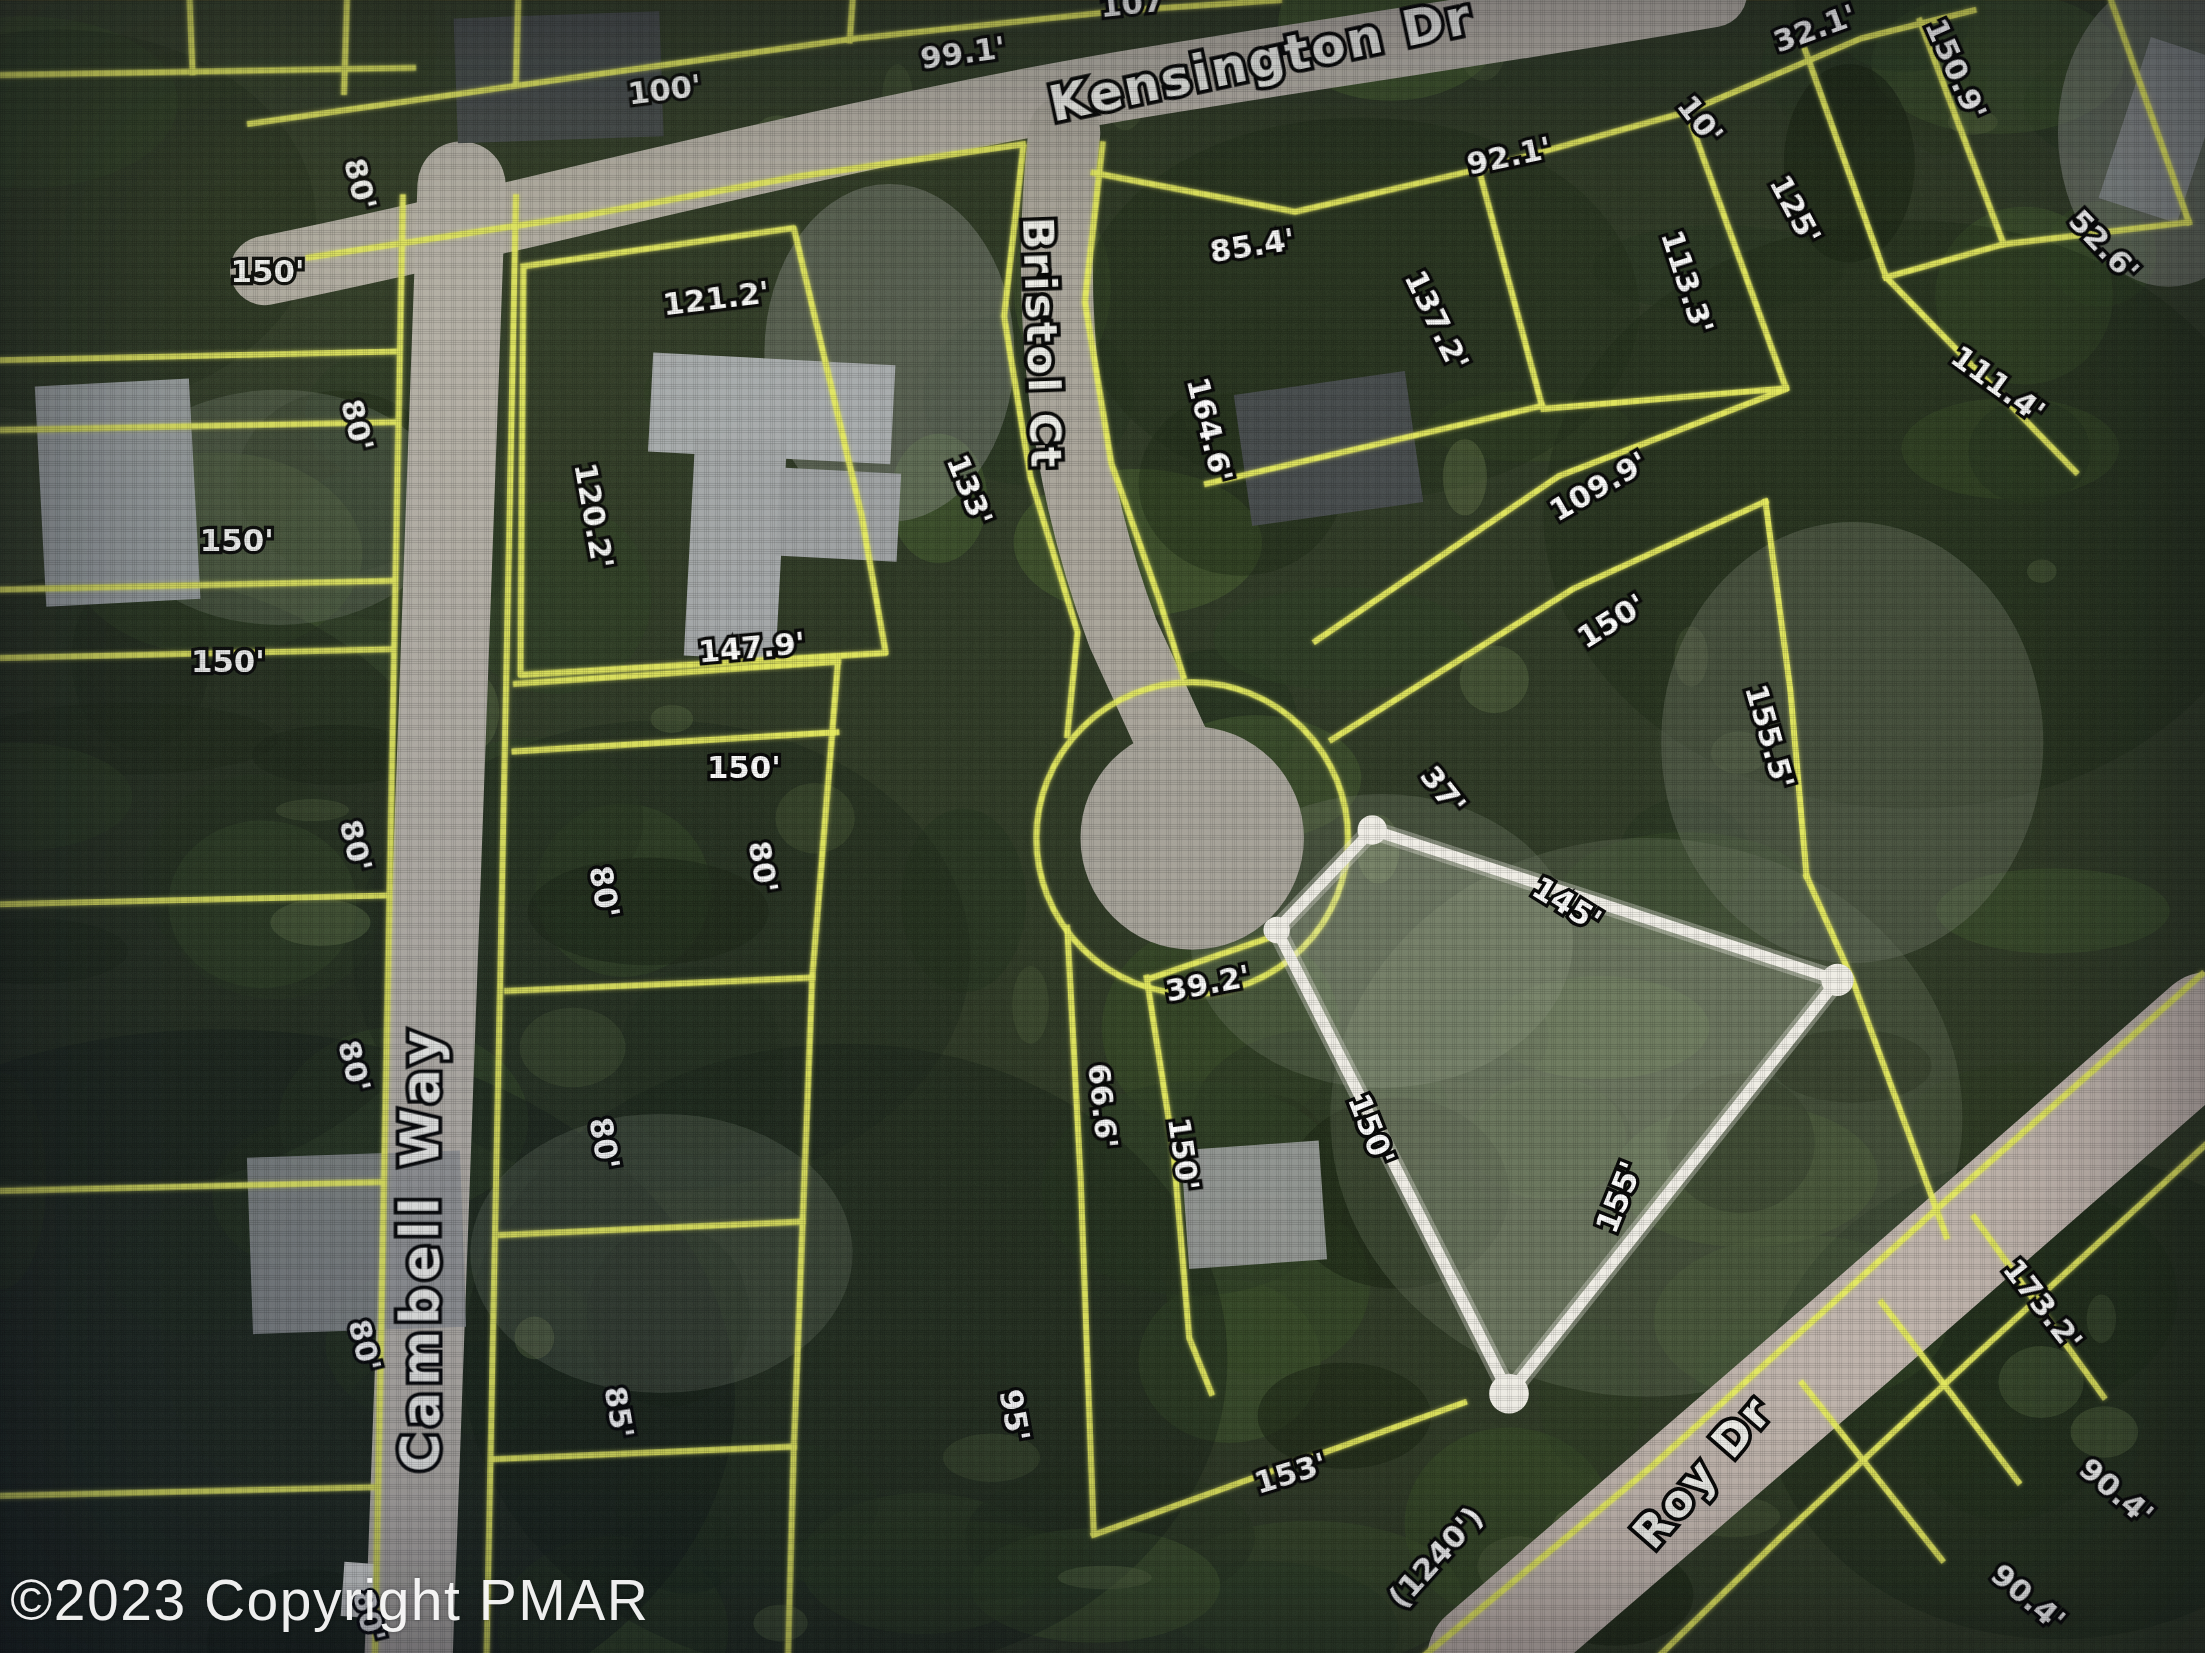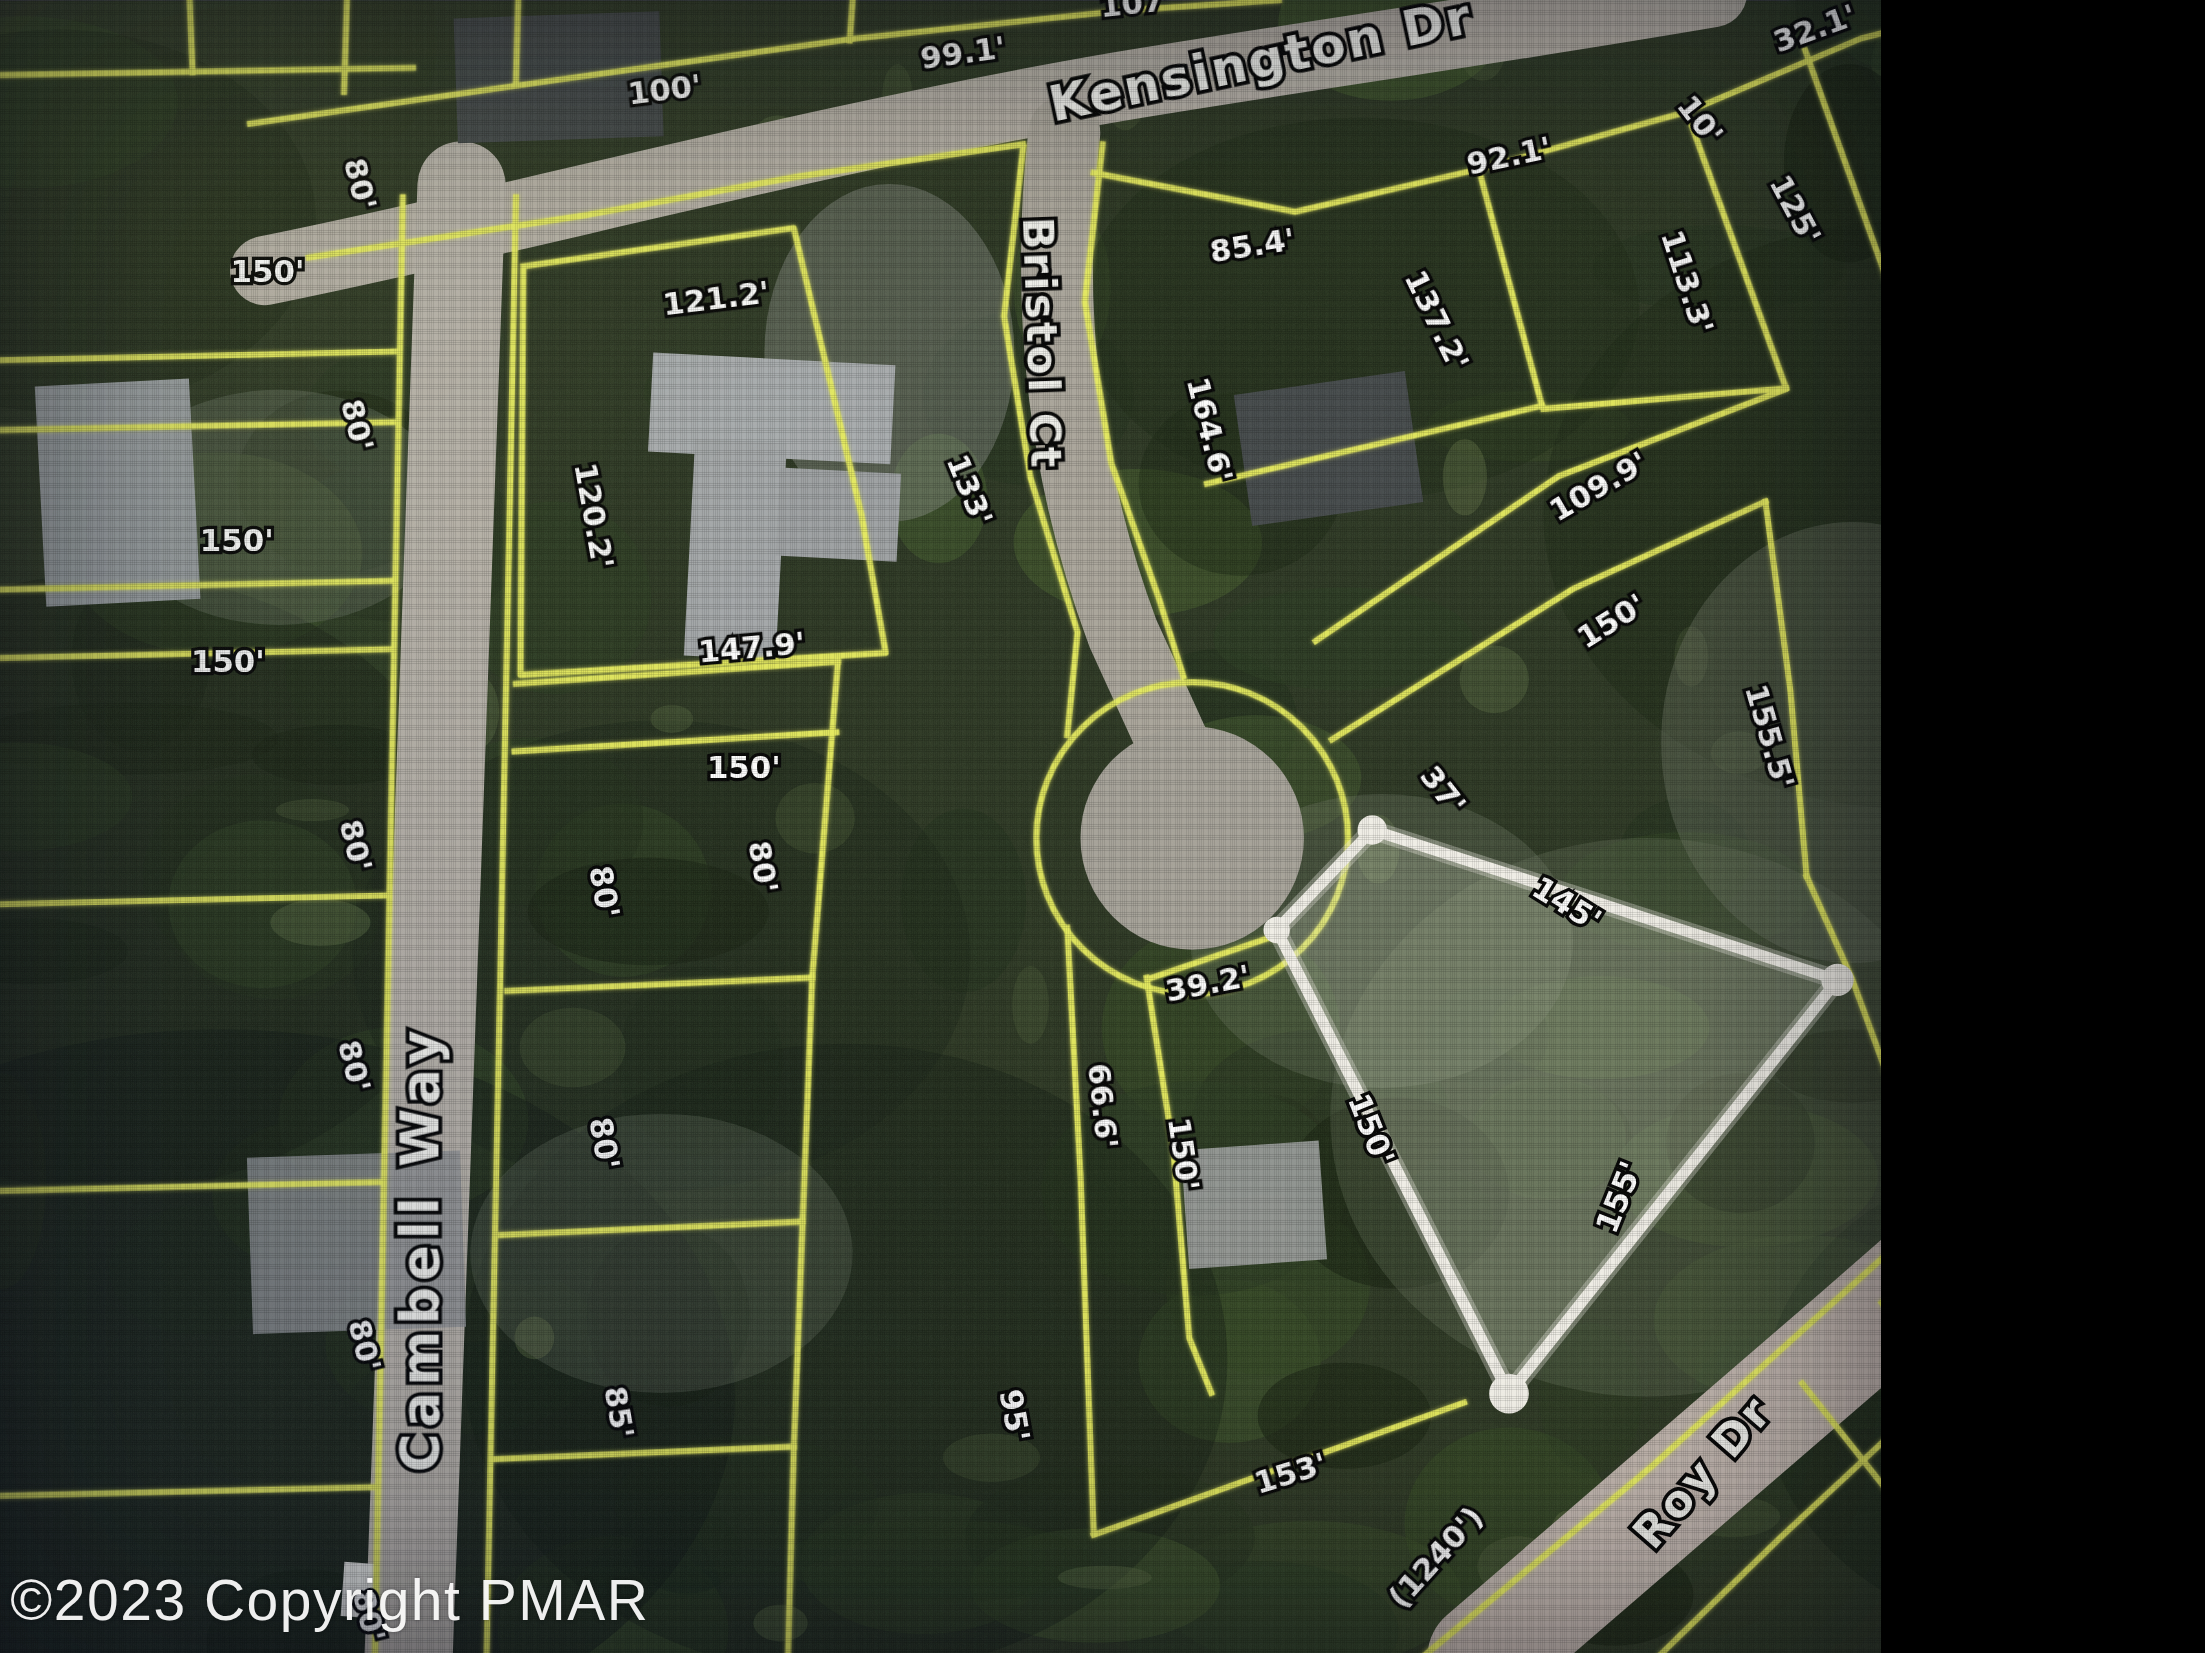--- a/index.html
+++ b/index.html
@@ -1,16 +1,16 @@
 <!DOCTYPE html>
 <html style="font-size:11.8px"><head>
 <meta charset="utf-8">
 <style>
   html,body{margin:0;padding:0;background:#000;width:2205px;height:1654px;overflow:hidden;}
-  #map-root{position:relative;width:1881px;height:1654px;overflow:hidden;background:#8b5cf6;}
+  #map-root{position:relative;width:2205px;height:1654px;overflow:hidden;background:#a16207;}
   svg text{user-select:none;}
   .dim-label{font-family:"DejaVu Sans",sans-serif;font-weight:bold;fill:#ffffff;stroke:#000000;stroke-width:9px;paint-order:stroke;text-anchor:middle;}
   .street-label{font-family:"DejaVu Sans",sans-serif;font-weight:bold;fill:#f3f3ef;stroke:#000000;stroke-width:10px;paint-order:stroke;text-anchor:middle;}
   #copyright{position:absolute;left:10.3px;bottom:20.6px;font-family:"Liberation Sans",sans-serif;
              font-size:57px;letter-spacing:1.5px;color:rgba(255,255,255,0.93);white-space:nowrap;
              text-shadow:0 0 4.4px rgba(0,0,0,0.35);z-index:30;}
   .moire{position:absolute;inset:0;z-index:20;pointer-events:none;opacity:.55;
     background:
       repeating-linear-gradient(0deg, rgba(0,0,0,.20) 0 0.7px, transparent 0.7px 2.2px),
       repeating-linear-gradient(90deg, rgba(0,0,0,.16) 0 0.7px, transparent 0.7px 2.2px);}

